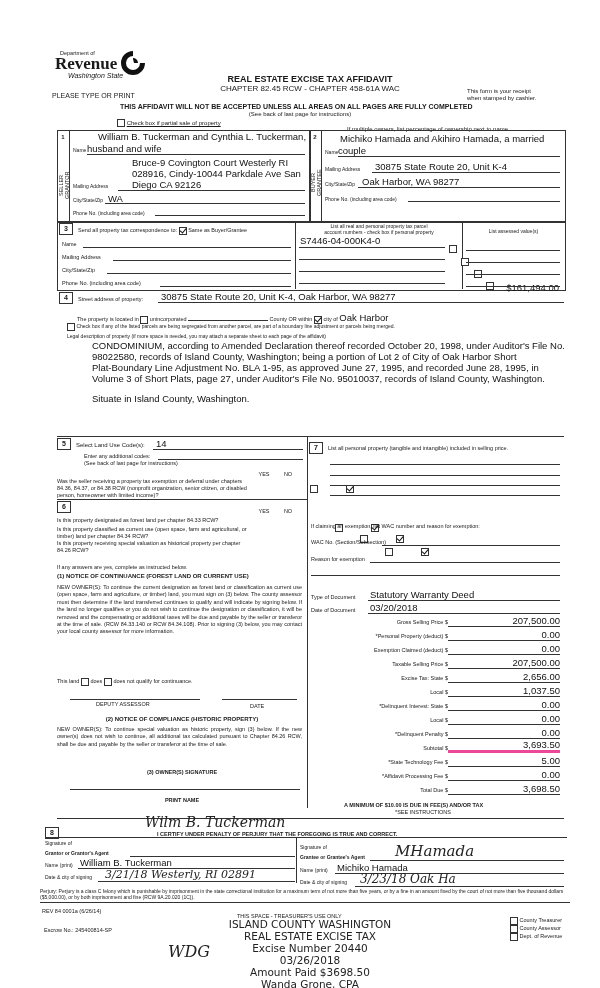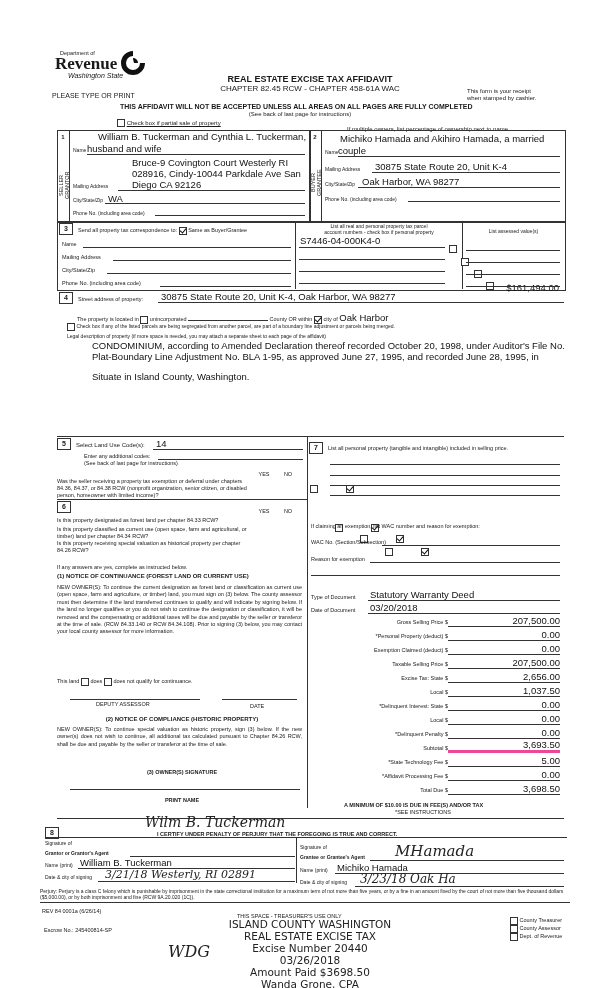--- a/index.html
+++ b/index.html
@@ -144,21 +144,23 @@
   <span>city of</span>
   <span class="fill">Oak Harbor</span>
 </div>
 <div class="abs t5" style="left:67px;top:323px;white-space:nowrap;">
   <span class="cb"></span>
   <span>Check box if any of the listed parcels are being segregated from another parcel, are part of a boundary line adjustment or parcels being merged.</span>
 </div>
 <div class="abs t5" style="left:67px;top:333px;">Legal description of property (if more space is needed, you may attach a separate sheet to each page of the affidavit)</div>
 <div class="abs" style="left:92px;top:340px;width:480px;">
   <div class="fill">CONDOMINIUM, according to Amended Declaration thereof recorded October 20, 1998, under Auditor's File No.</div>
+  <div class="fill">98022580, records of Island County, Washington; being a portion of Lot 2 of City of Oak Harbor Short</div>
   <div class="fill">Plat-Boundary Line Adjustment No. BLA 1-95, as approved June 27, 1995, and recorded June 28, 1995, in</div>
+  <div class="fill">Volume 3 of Short Plats, page 27, under Auditor's File No. 95010037, records of Island County, Washington.</div>
   <div class="fill" style="margin-top:9px;">Situate in Island County, Washington.</div>
 </div>
 
 
 <div class="abs" style="left:57px;top:436px;width:250px;height:372px;border-right:1px solid #333;"></div>
 <div class="line" style="left:57px;top:436px;width:507px;"></div>
 <div class="num" style="left:57px;top:438px;">5</div>
 <div class="abs t6" style="left:76px;top:442px;">Select Land Use Code(s):</div>
 <div class="abs fill" style="left:156px;top:438px;">14</div>
 <div class="line" style="left:153px;top:449px;width:150px;"></div>

